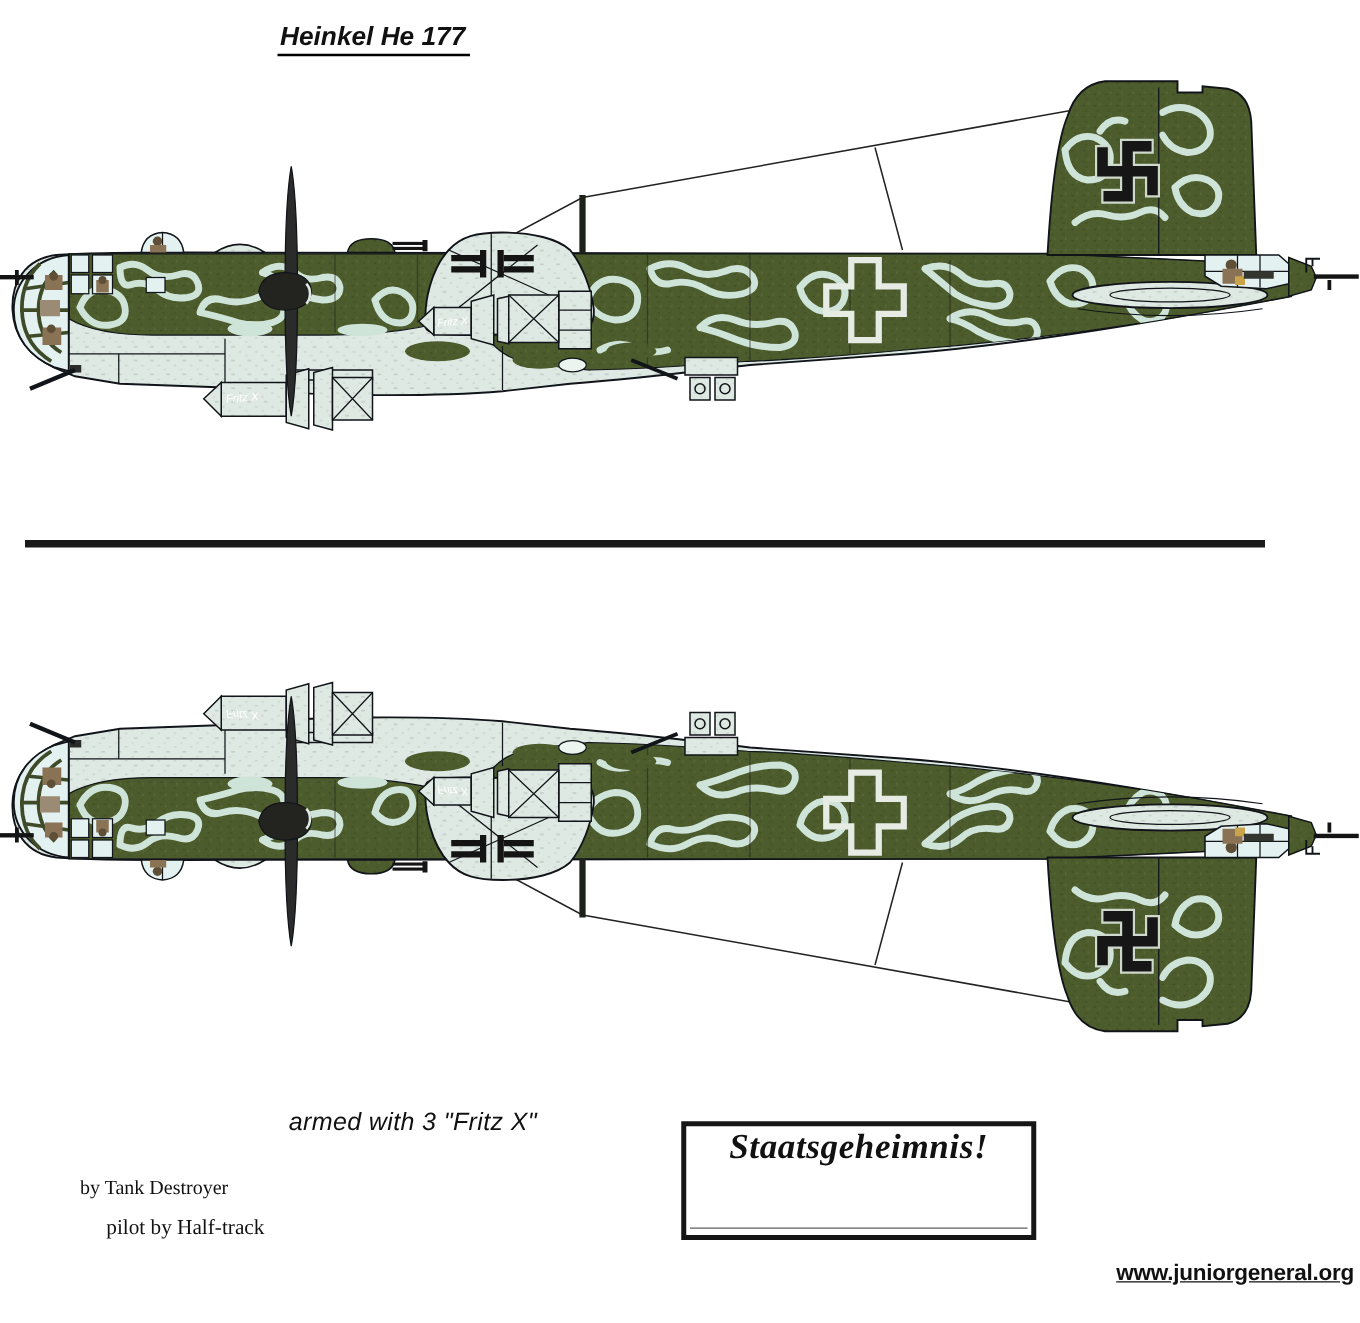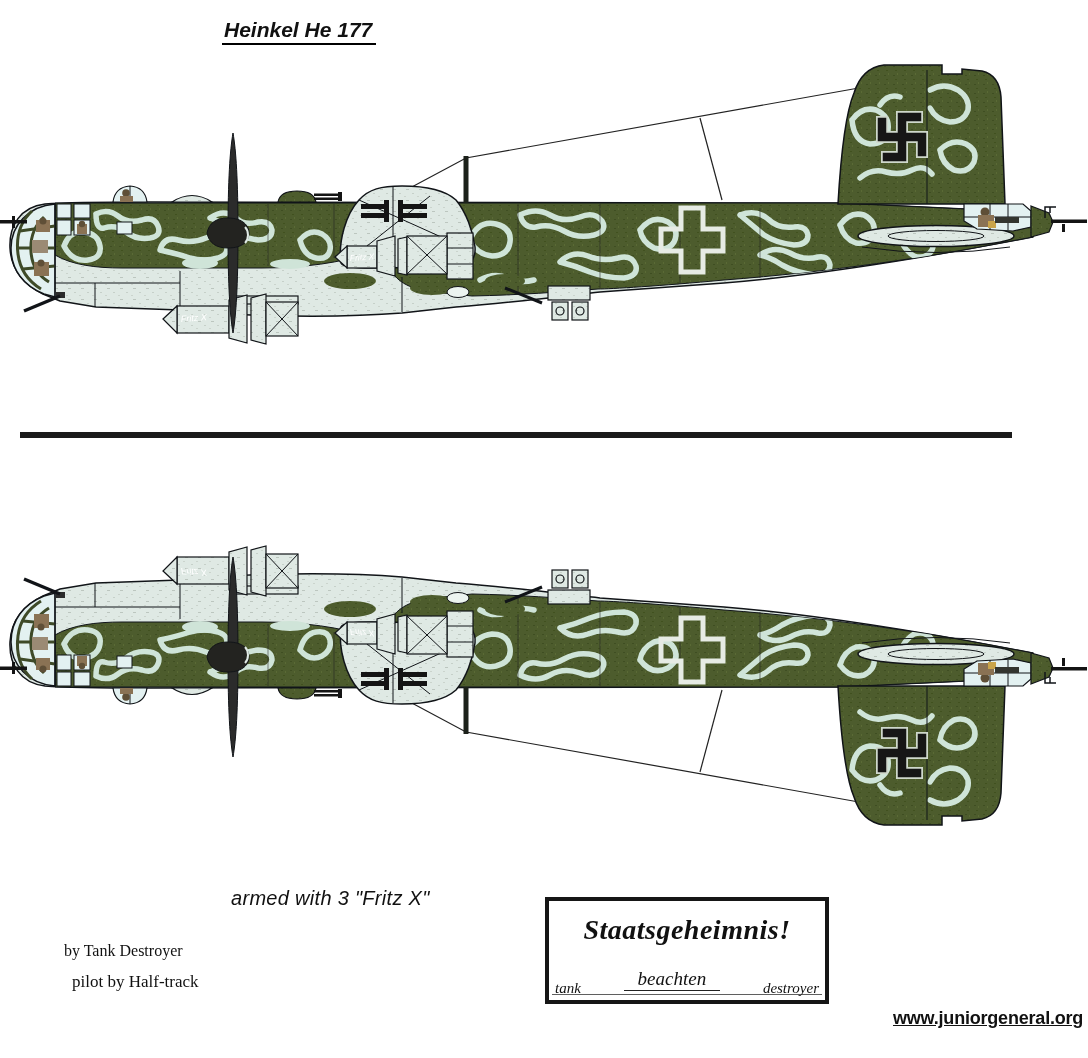--- a/index.html
+++ b/index.html
@@ -5,25 +5,25 @@
 <style>
   html,body{margin:0;padding:0;background:#ffffff;}
   body{width:1088px;height:1058px;position:relative;overflow:hidden;
        font-family:"Liberation Sans",sans-serif;color:#111;}
   .abs{position:absolute;}
   #art{position:absolute;left:0;top:0;}
   .title{left:222px;top:18px;font-size:21px;font-weight:bold;font-style:italic;
          border-bottom:2px solid #000;padding:0 4px 1px 2px;}
   .armed{left:231px;top:887px;font-size:20px;font-style:italic;letter-spacing:.3px;}
   .credit-by{left:64px;top:942px;font-family:"Liberation Serif",serif;font-size:16px;}
-  .credit-pilot{left:72px;top:972px;font-family:"Liberation Serif",serif;font-size:17px;}
+  .credit-pilot{left:85px;top:972px;font-family:"Liberation Serif",serif;font-size:17px;}
   .url{left:893px;top:1008px;font-size:18px;font-weight:bold;letter-spacing:-0.2px;text-decoration:underline;}
   .stamp{left:545px;top:897px;width:276px;height:85px;border:4px solid #161616;
          font-family:"Liberation Serif",serif;font-style:italic;text-align:center;
-         padding-top:14px;}
+         padding-top:2px;}
   .stamp-line1{font-size:28px;font-weight:bold;line-height:30px;letter-spacing:.5px;}
   .stamp-line2{font-size:16.5px;line-height:19px;}
   .stamp-row{position:absolute;left:6px;right:6px;bottom:3px;display:flex;
              align-items:flex-end;justify-content:space-between;font-size:15px;}
   .stamp-row .mid{font-size:19px;position:relative;top:-6px;padding:0 14px;
                   border-bottom:1px solid #222;}
   .stamp-inner-line{position:absolute;left:3px;right:3px;bottom:5px;height:1px;
                     background:#2a2a2a;opacity:.75;}
 </style>
 </head>
@@ -265,23 +265,18 @@
   <rect x="20" y="432" width="992" height="6" fill="#1a1a1a"></rect>
 
   <use href="#heplane" transform="translate(0,890) scale(1,-1)"></use>
 </svg>
 
 <div class="abs title">Heinkel He 177</div>
 <div class="abs armed">armed with 3 "Fritz X"</div>
 
 <div class="abs stamp">
   <div class="stamp-line1">Staatsgeheimnis!</div>
-  <div class="stamp-row">
-    <span>tank</span>
-    <span class="mid">beachten</span>
-    <span>destroyer</span>
-  </div>
   <div class="stamp-inner-line"></div>
 </div>
 
 <div class="abs credit-by">by Tank Destroyer</div>
 <div class="abs credit-pilot">pilot by Half-track</div>
 <div class="abs url">www.juniorgeneral.org</div>
 
 </body></html>

